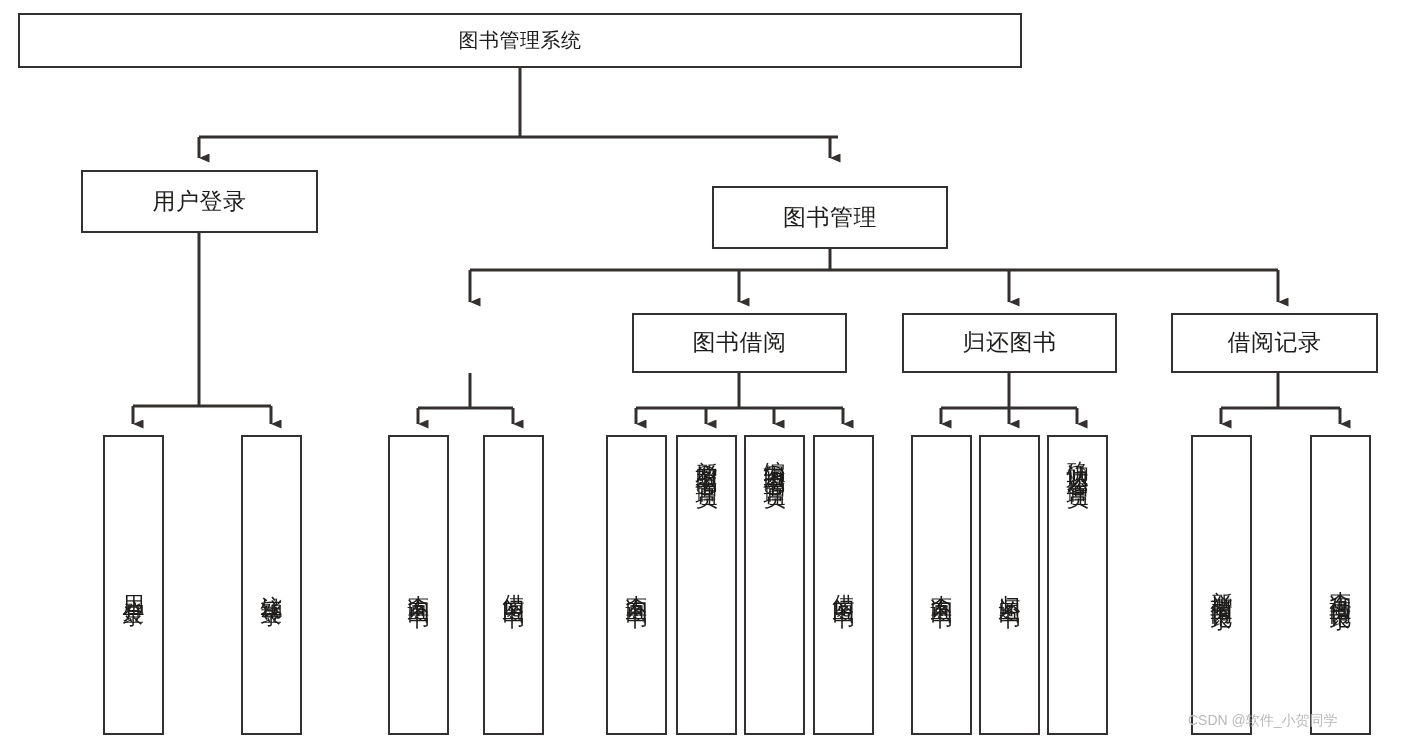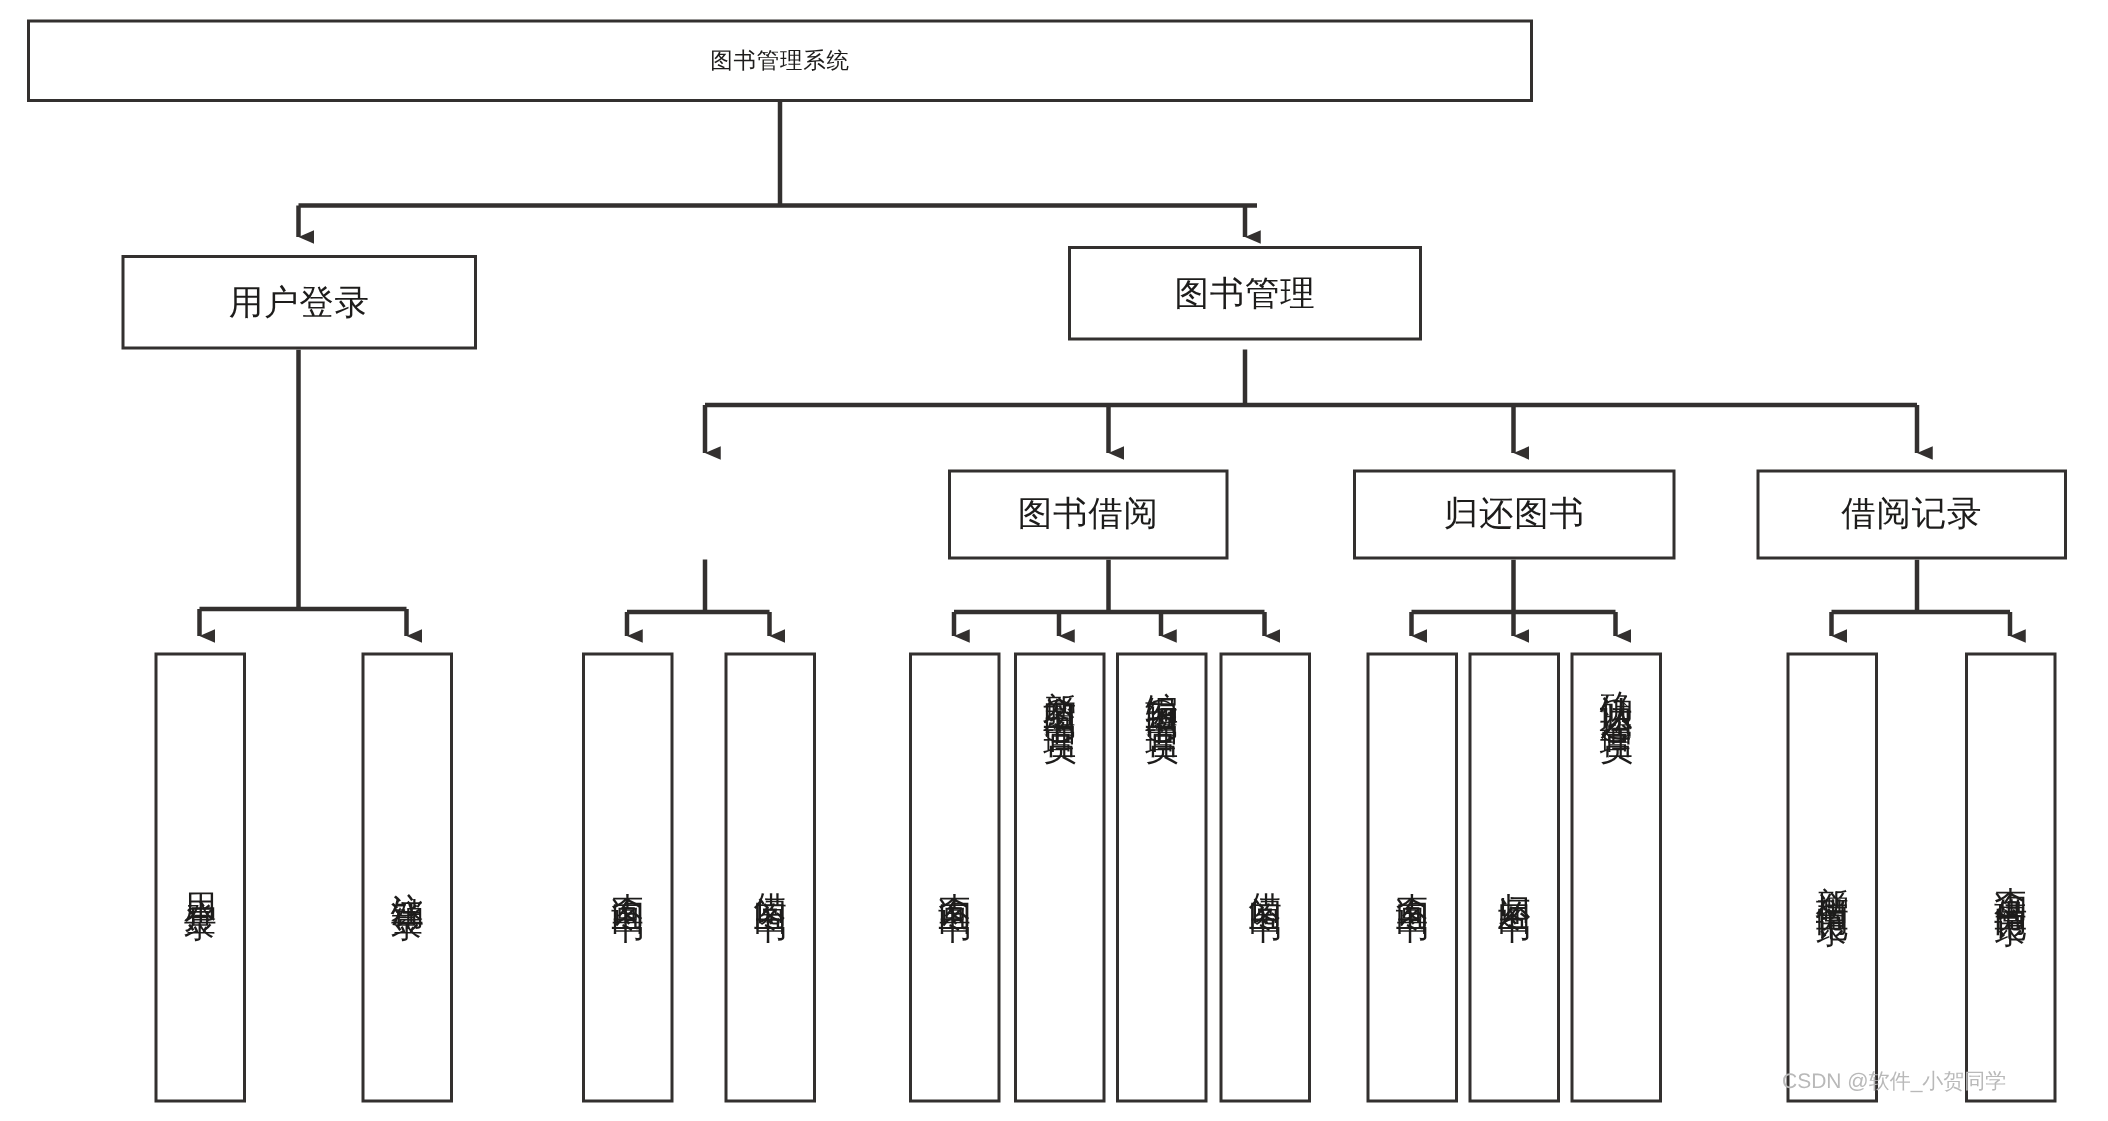--- a/index.html
+++ b/index.html
@@ -42,21 +42,21 @@
     text-align: center;
     line-height: 1.18;
     letter-spacing: 0.5px;
   }
   
   .node.horiz .node-label {
     writing-mode: horizontal-tb;
     font-size: 23px;
   }
   .node.root .node-label {
-    font-size: 15px;
+    font-size: 20px;
   }
   
   .node.vert {
     align-items: flex-start;
     justify-content: center;
     padding-top: 6px;
   }
   .node.vert .node-label {
     writing-mode: vertical-rl;
     text-orientation: upright;
@@ -136,25 +136,25 @@
     </g>
   </svg>
 
   <div class="node root horiz" style="left:18px; top:13px; width:1004px; height:55px;">
     <span class="node-label">图书管理系统</span>
   </div>
 
   <div class="node horiz" style="left:81px; top:170px; width:237px; height:63px;">
     <span class="node-label">用户登录</span>
   </div>
-  <div class="node horiz" style="left:712px; top:164px; width:236px; height:63px;">
+  <div class="node horiz" style="left:712px; top:186px; width:236px; height:63px;">
     <span class="node-label">图书管理</span>
   </div>
 
-  <div class="node horiz" style="left:632px; top:313px; width:187px; height:60px;">
+  <div class="node horiz" style="left:632px; top:313px; width:215px; height:60px;">
     <span class="node-label">图书借阅</span>
   </div>
   <div class="node horiz" style="left:902px; top:313px; width:215px; height:60px;">
     <span class="node-label">归还图书</span>
   </div>
   <div class="node horiz" style="left:1171px; top:313px; width:207px; height:60px;">
     <span class="node-label">借阅记录</span>
   </div>
 
   <div class="node vert centered" style="left:103px; top:435px; width:61px; height:300px;">

